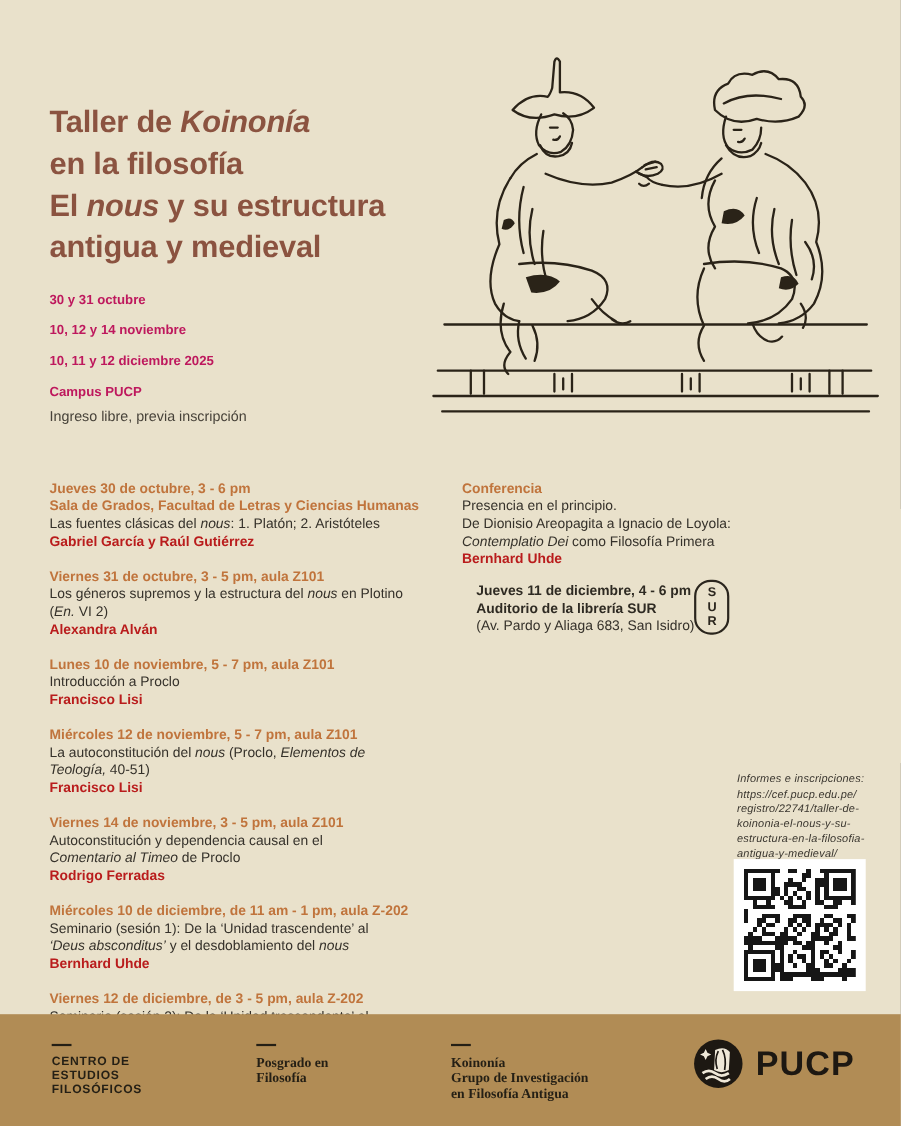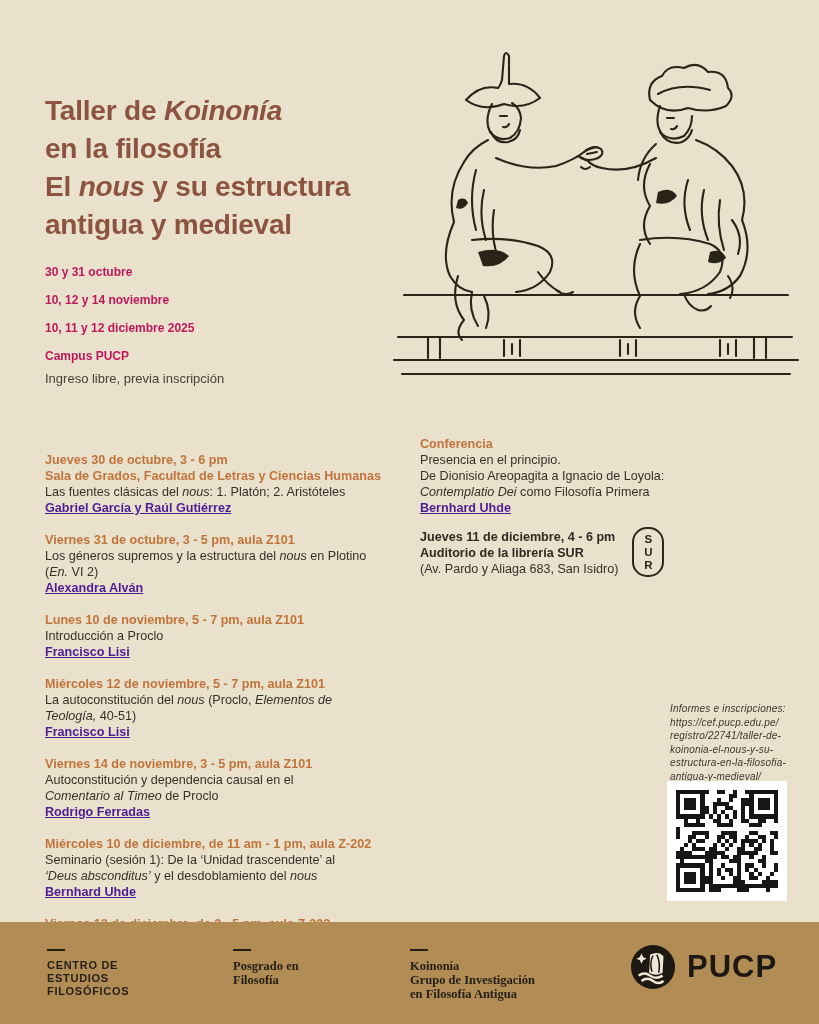--- a/index.html
+++ b/index.html
@@ -14,28 +14,28 @@
   .dates{position:absolute;left:45px;top:258px;font-size:12px;line-height:28px;
          font-weight:700;color:#be185d;}
   .note{position:absolute;left:45px;top:371px;font-size:13px;color:#474239;}
 
   .illus{position:absolute;left:388px;top:40px;width:418px;height:352px;}
   .illus path{stroke:#2a2318;stroke-width:2.1;fill:none;stroke-linecap:round;stroke-linejoin:round;}
   .illus path.f{fill:#2a2318;stroke:none;}
 
   
   .col{position:absolute;font-size:12.6px;line-height:16px;color:#35312a;}
-  .col-left{left:45px;top:452px;width:365px;}
+  .col-left{left:45px;top:436px;width:365px;}
   .col-right{left:420px;top:436px;width:290px;}
   .entry{margin-bottom:16px;}
   .eh{color:#c0743c;font-weight:700;}
-  .sp{font-weight:700;color:#4c1d95;text-decoration:underline;}
+  .sp{font-weight:700;color:#b91c1c;}
   .i{font-style:italic;}
 
-  .conf-when-row{display:flex;gap:14px;margin-top:13px;align-items:flex-end;}
+  .conf-when-row{display:flex;margin-top:13px;align-items:flex-end;margin-left:13px;}
   .when-bold{font-weight:700;color:#2e2a22;}
   .sur{border:2px solid #2a251d;border-radius:15px;width:28px;padding:4px 0 3px;
        text-align:center;font-weight:700;font-size:11.5px;line-height:13px;color:#2a251d;margin-top:-3px;}
 
   .info{position:absolute;left:670px;top:702px;width:126px;font-size:10px;
         line-height:13.6px;color:#3a362f;letter-spacing:0.2px;font-style:italic;}
 
   .qr{position:absolute;left:667px;top:781px;width:120px;height:120px;background:#ffffff;
       box-sizing:border-box;padding:9px;}
   .qr svg{width:100%;height:100%;display:block;shape-rendering:crispEdges;}

